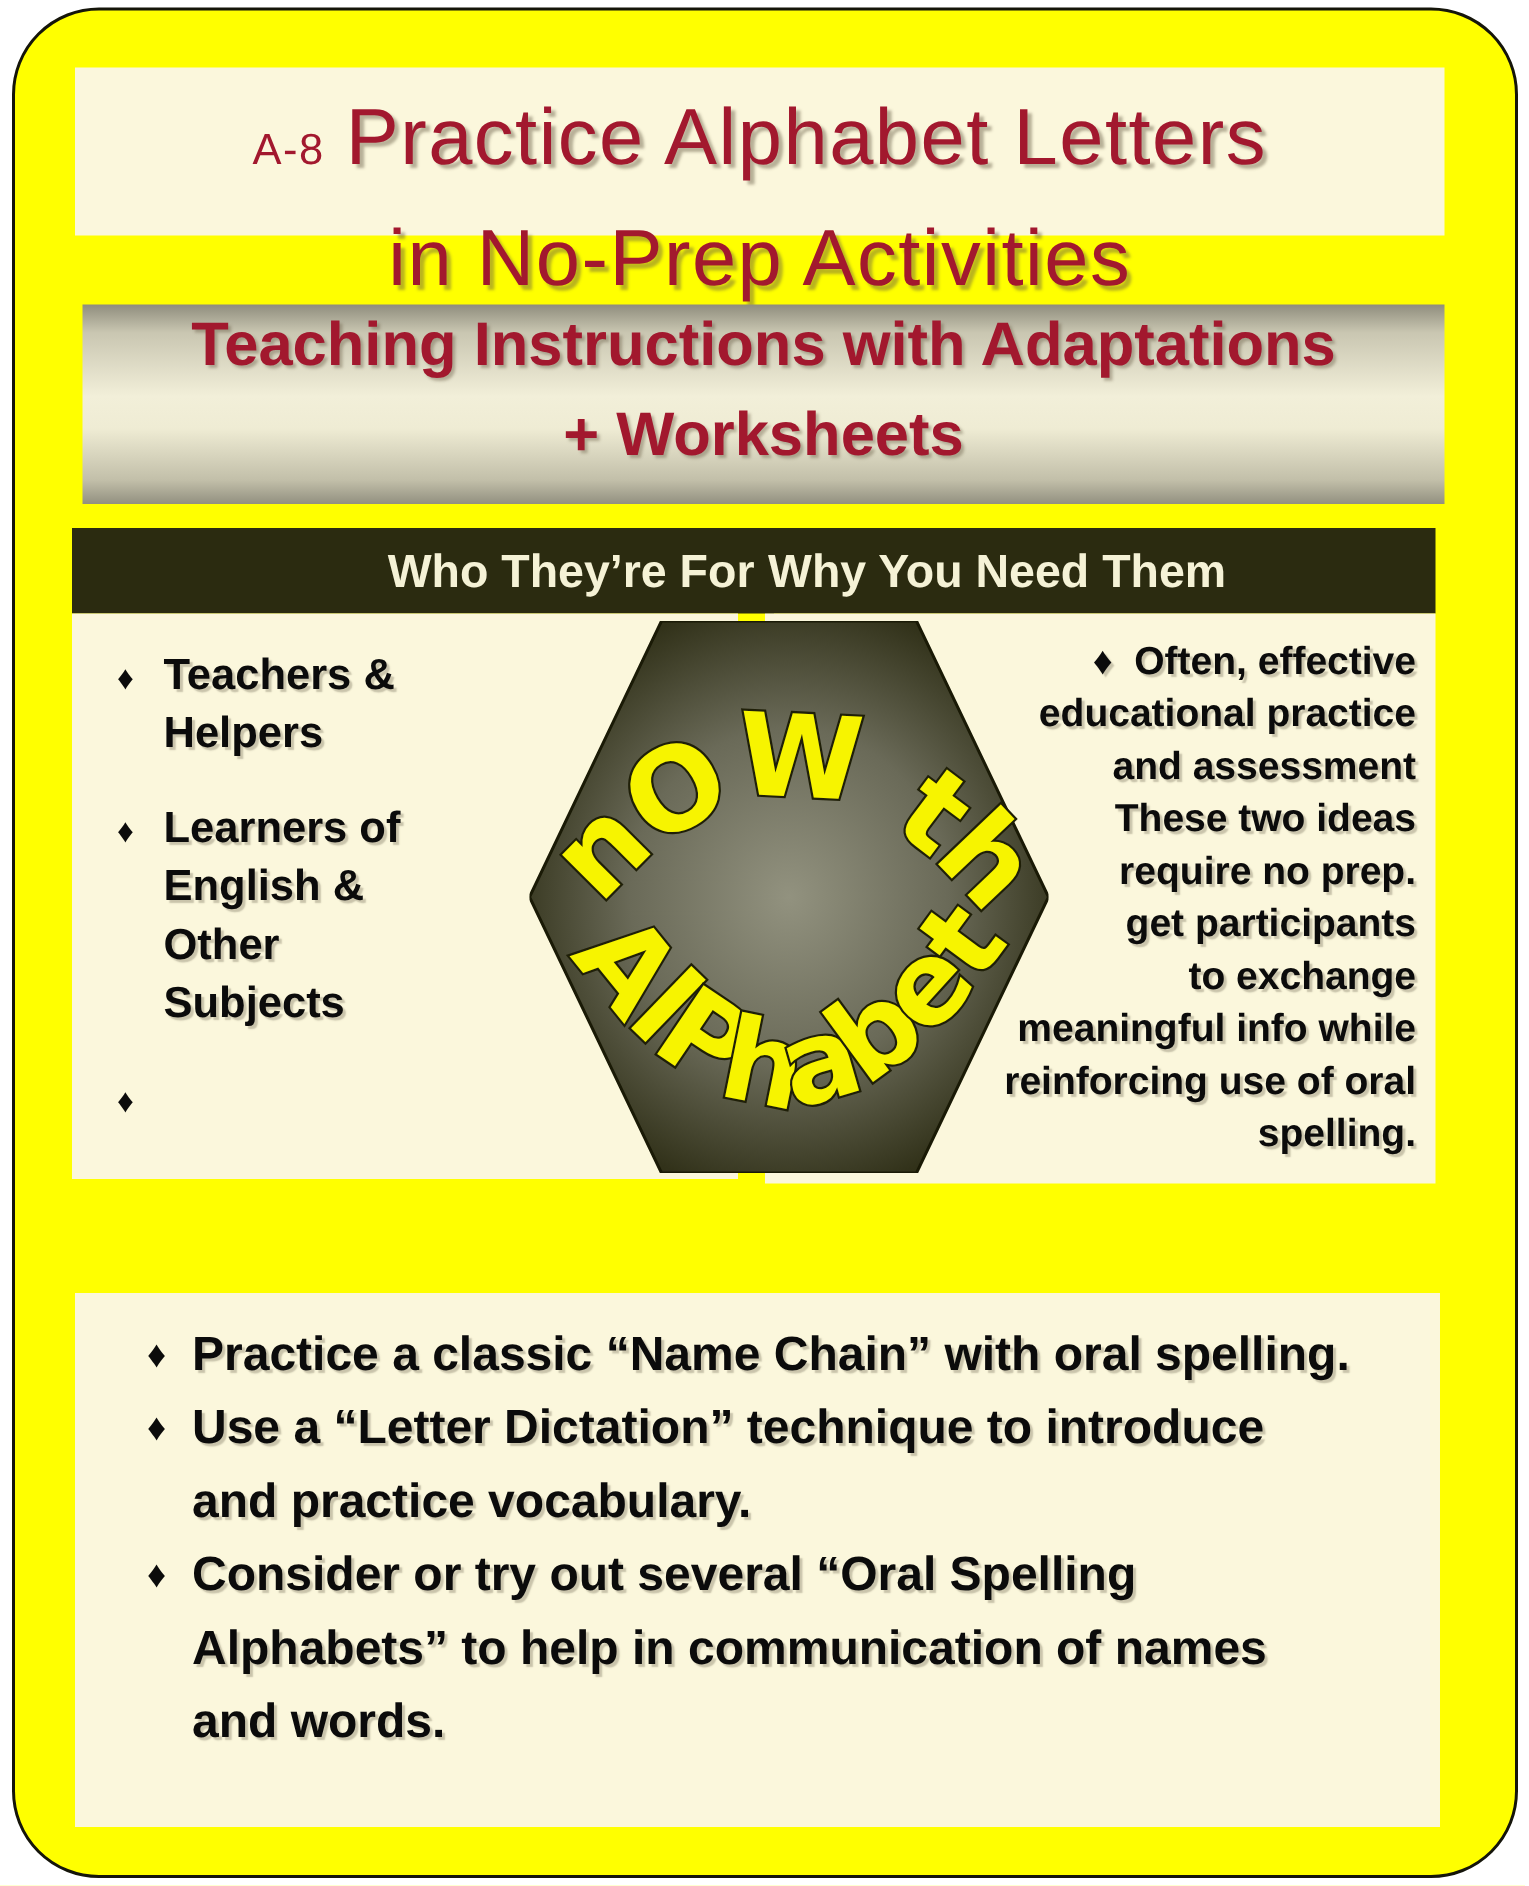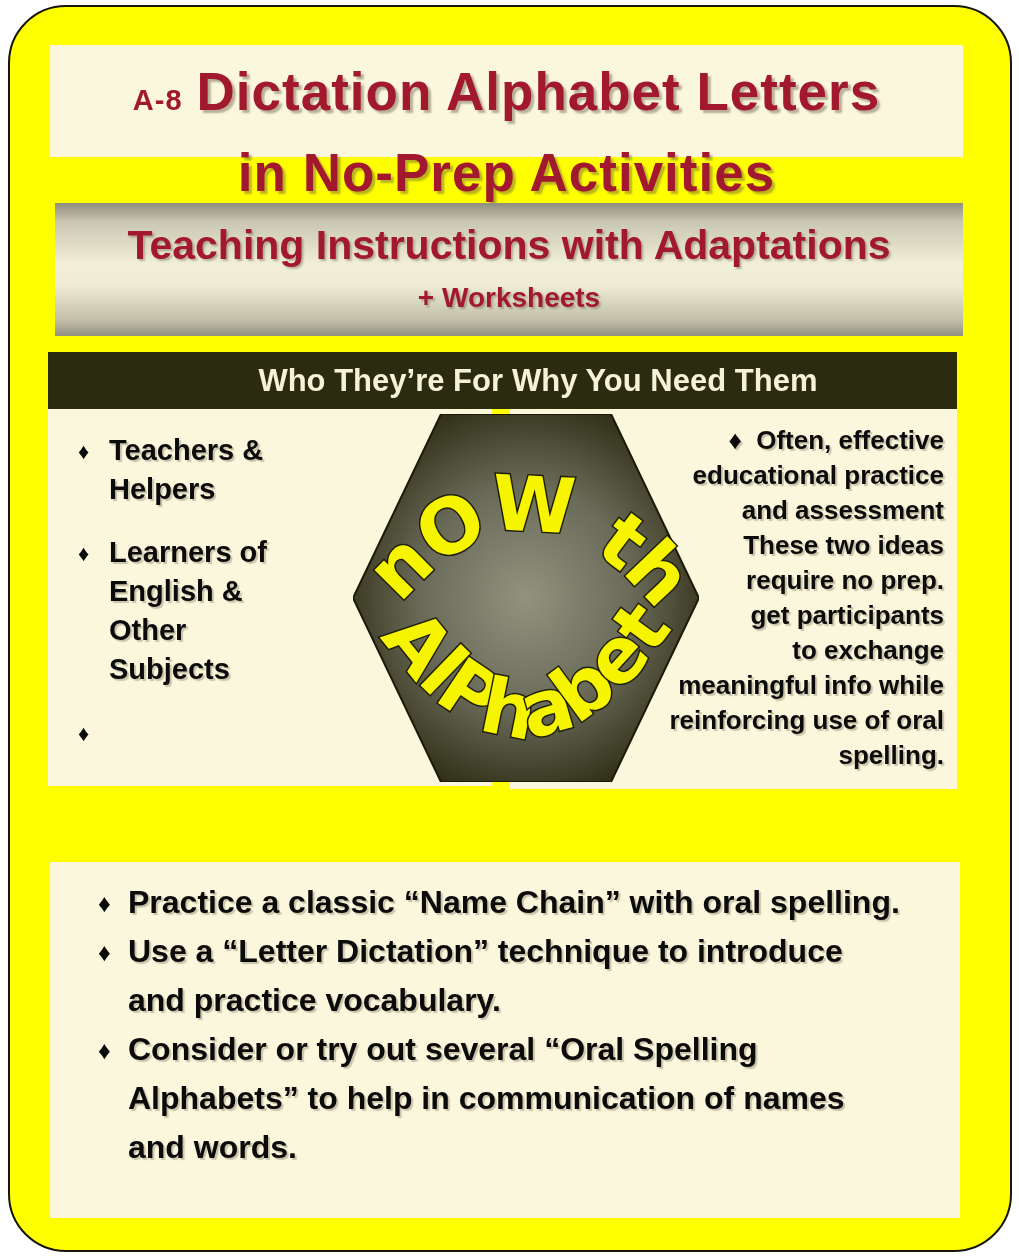--- a/index.html
+++ b/index.html
@@ -7,34 +7,34 @@
     position:relative;width:1019px;height:1257px;background:#ffffff;
     font-family:"Liberation Sans",sans-serif;overflow:hidden;
   }
   .frame{
     position:absolute;left:8px;top:5px;width:1000px;height:1243px;
     background:#FFFF00;border:2px solid #15150a;border-radius:58px;
   }
   
   .top-panel{
     position:absolute;left:50px;top:45px;width:913px;height:112px;
-    background:#FBF7DC;color:#A2182E;font-weight:bold;
+    background:#FBF7DC;color:#A2182E;font-weight:normal;
   }
   .title-line1{display:flex;justify-content:center;align-items:baseline;gap:14px;margin-top:16px;white-space:nowrap;}
   .code{font-size:29px;letter-spacing:1px;}
   .t-big{font-size:53px;letter-spacing:1px;text-shadow:3px 3px 2px rgba(100,88,66,.45);}
   .title-line2{text-align:center;font-size:53px;letter-spacing:1px;margin-top:20px;text-shadow:3px 3px 2px rgba(100,88,66,.45);}
   
   .band{
     position:absolute;left:55px;top:203px;width:908px;height:133px;text-align:center;
     color:#A2182E;font-weight:bold;
     background:linear-gradient(180deg,#8f8d7d 0%,#c9c6b1 14%,#f2efd9 46%,#efecd4 62%,#c2bfa9 88%,#929080 100%);
   }
-  .band .l1{font-size:41px;padding-top:19px;white-space:nowrap;text-shadow:2px 2px 2px rgba(100,88,66,.4);}
-  .band .l2{font-size:28px;margin-top:13px;text-shadow:2px 2px 2px rgba(100,88,66,.4);}
+  .band .l1{font-size:41px;padding-top:3px;white-space:nowrap;text-shadow:2px 2px 2px rgba(100,88,66,.4);}
+  .band .l2{font-size:41px;margin-top:13px;text-shadow:2px 2px 2px rgba(100,88,66,.4);}
   
   .bar{position:absolute;top:352px;height:57px;background:#2B2B10;color:#F5F2D6;
        font-size:31px;font-weight:bold;line-height:57px;box-sizing:border-box;white-space:nowrap;}
   .bar-left{left:48px;width:468px;text-align:right;padding-right:13px;}
   .bar-right{left:510px;width:447px;text-align:left;padding-left:2px;}
   .panel{position:absolute;top:409px;background:#FBF7DC;}
   .panel-left{left:48px;width:444px;height:377px;}
   .panel-right{left:510px;width:447px;height:380px;}
   .who-list{margin:0;padding:22px 0 0 28px;list-style:none;font-size:29px;font-weight:bold;
             color:#0b0b0b;line-height:39px;}
@@ -60,21 +60,21 @@
 </style>
 </head>
 <body>
 
 <div class="canvas">
   <div class="frame"></div>
 
   <div class="top-panel">
     <div class="title-line1">
       <span class="code">A-8</span>
-      <span class="t-big">Dictation Alphabet Letters</span>
+      <span class="t-big">Practice Alphabet Letters</span>
     </div>
     <div class="title-line2">in No-Prep Activities</div>
   </div>
 
   <div class="band">
     <div class="l1">Teaching Instructions with Adaptations</div>
     <div class="l2">+ Worksheets</div>
   </div>
 
   <div class="bar bar-left">Who They’re For</div>

